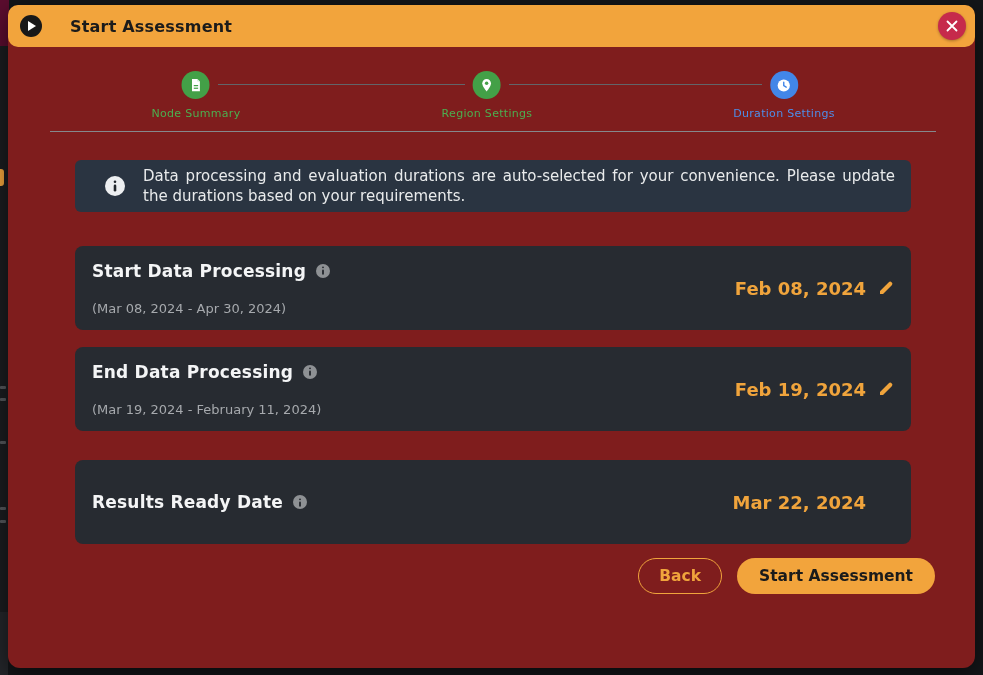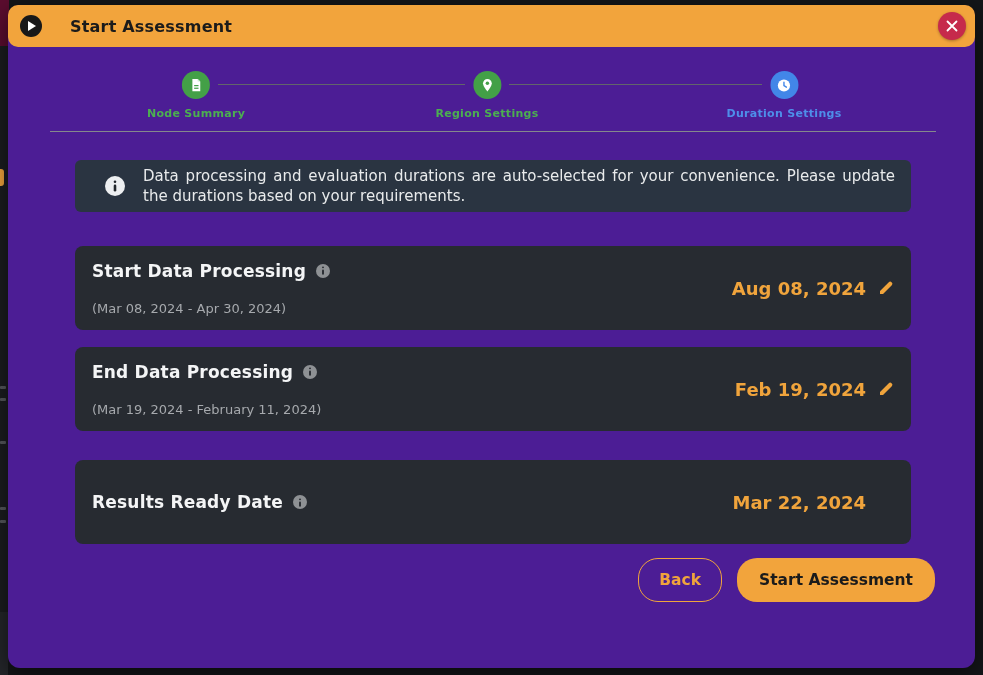--- a/index.html
+++ b/index.html
@@ -9,40 +9,40 @@
 
   
   .bg-maroon { position:absolute; left:0; top:0; width:9px; height:46px; background:#5C0D2F; }
   .bg-strip  { position:absolute; left:0; top:46px; width:8px; height:629px; background:#1B1D20; }
   .bg-sliver { position:absolute; left:0; top:169px; width:4px; height:17px; background:#F2A43C; border-radius:0 3px 3px 0; }
   .bg-light  { position:absolute; left:0; top:612px; width:8px; height:63px; background:#24262A; }
   .bg-mark   { position:absolute; left:0; width:6px; height:3px; background:#55585C; border-radius:1px; }
 
   
   .modal { position:absolute; left:8px; top:5px; width:967px; height:663px;
-           background:#4c1d95; border-radius:12px; box-shadow:0 6px 24px rgba(0,0,0,.55); }
+           background:#7f1d1d; border-radius:12px; box-shadow:0 6px 24px rgba(0,0,0,.55); }
   .modal-header { position:absolute; top:0; left:0; width:967px; height:42px;
                   background:#F2A43C; border-radius:10px; display:flex; align-items:center; padding-left:12px; }
   .play-circle { width:22px; height:22px; border-radius:50%; background:#181818; display:flex; align-items:center; justify-content:center; flex:0 0 auto; }
   .play-tri { width:0; height:0; border-left:8px solid #fff; border-top:5px solid transparent; border-bottom:5px solid transparent; margin-left:2px; }
   .modal-title { font-size:16px; font-weight:700; color:#1B1B1B; margin-left:28px; letter-spacing:.2px; }
   .close-btn { position:absolute; top:7px; right:9px; width:28px; height:28px; border-radius:50%;
                background:#C62A4B; border:none; cursor:pointer; display:flex; align-items:center; justify-content:center;
                box-shadow:0 1px 3px rgba(0,0,0,.3); }
   .modal-body { position:absolute; top:42px; left:0; width:967px; height:621px; }
 
   
   .connector { position:absolute; top:37px; height:1px; background:#62656A; }
   .c1 { left:210px; width:247px; } .c2 { left:501px; width:253px; }
   .step { position:absolute; top:24px; transform:translateX(-50%); text-align:center; width:max-content; cursor:pointer; }
   .s1 { left:188px; } .s2 { left:479px; } .s3 { left:776px; }
   .step-circle { width:28px; height:28px; border-radius:50%; margin:0 auto; display:flex; align-items:center; justify-content:center; }
   .step.green .step-circle { background:#43A047; }
   .step.blue  .step-circle { background:#4286E8; }
-  .step-label { margin-top:8px; font-size:11px; font-weight:700; letter-spacing:.3px; }
+  .step-label { margin-top:8px; font-size:11px; font-weight:400; letter-spacing:.3px; }
   .step.green .step-label { color:#4CAF50; }
   .step.blue  .step-label { color:#4E8EE9; }
   .divider { position:absolute; top:84px; left:42px; width:886px; height:1px; background:#85888C; }
 
   
   .banner { position:absolute; top:113px; left:67px; width:836px; height:52px; background:#2A3441;
             border-radius:6px; display:flex; align-items:center; padding:0 16px 0 30px; }
   .banner p { font-size:15px; line-height:20px; color:#E9EBEC; text-align:justify; margin-left:18px; flex:1; }
 
   
@@ -58,21 +58,21 @@
   .card-value { font-size:18px; font-weight:700; color:#F0A43C; }
   .edit-hidden { visibility:hidden; }
 
   
   .info-light, .info-gray { border-radius:50%; display:flex; align-items:center; justify-content:center; flex:0 0 auto; cursor:pointer; }
   .info-light { width:20px; height:20px; background:#EDEFF1; }
   .info-gray  { width:14px; height:14px; background:#8E9194; }
 
   
   .footer { position:absolute; top:511px; right:40px; display:flex; gap:15px; }
-  .btn { height:44px; border-radius:20px; font-size:15.5px; font-weight:700; cursor:pointer;
+  .btn { height:36px; border-radius:20px; font-size:15.5px; font-weight:700; cursor:pointer;
          font-family:"DejaVu Sans","Liberation Sans",sans-serif; }
   .btn-back { min-width:78px; padding:0 20px; background:transparent; color:#F0A43C; border:1px solid #F0A43C; }
   .btn-start { min-width:194px; padding:0 22px; background:#F2A43C; color:#1B1B1B; border:none; }
 </style>
 </head>
 <body>
 
 <div class="page">
 
   <div class="bg-maroon"></div>
@@ -155,21 +155,21 @@
             <span class="info-gray">
               <svg width="6" height="9" viewBox="0 0 8 12">
                 <rect x="2.7" y="0.5" width="2.6" height="2.6" rx="1.3" fill="#2A2E33"></rect>
                 <rect x="2.7" y="4.6" width="2.6" height="7" rx="1.3" fill="#2A2E33"></rect>
               </svg>
             </span>
           </div>
           <span class="card-range">(Mar 08, 2024 - Apr 30, 2024)</span>
         </div>
         <div class="value-row">
-          <span class="card-value">Aug 08, 2024</span>
+          <span class="card-value">Feb 08, 2024</span>
           <svg width="16" height="16" viewBox="0 0 16 16">
             <path d="M2 14v-3L10.8 2.2a1.9 1.9 0 0 1 2.7 0l.3.3a1.9 1.9 0 0 1 0 2.7L5 14z" fill="#F0A43C"></path>
           </svg>
         </div>
       </div>
 
       <div class="card card2">
         <div class="card-left">
           <div class="title-row">
             <span class="card-title">End Data Processing</span>

